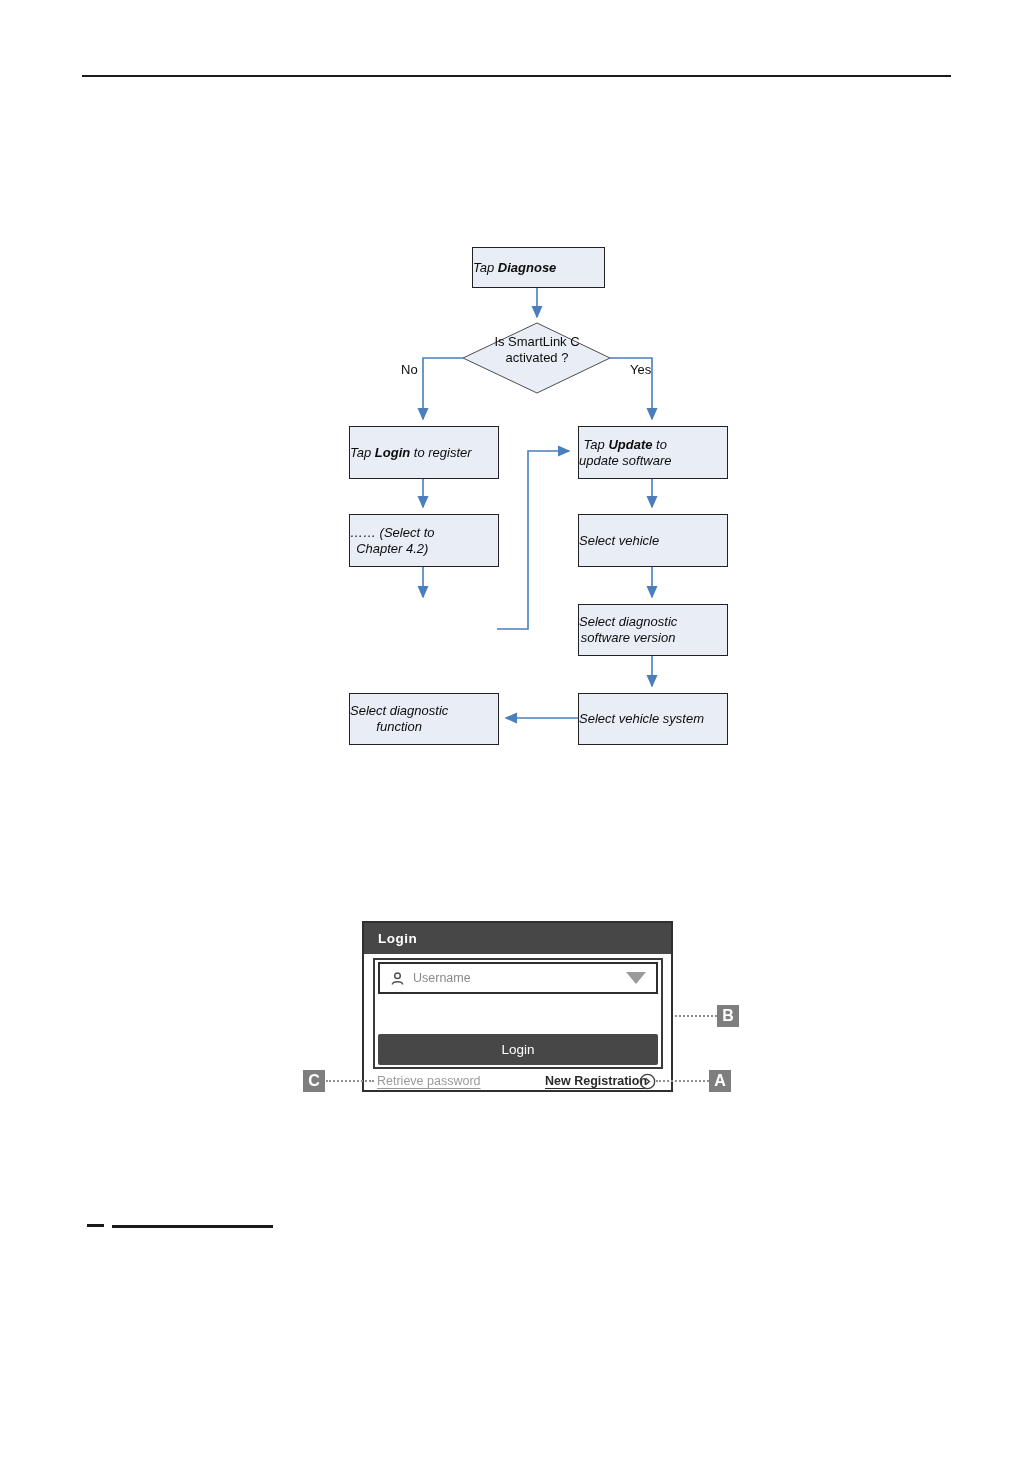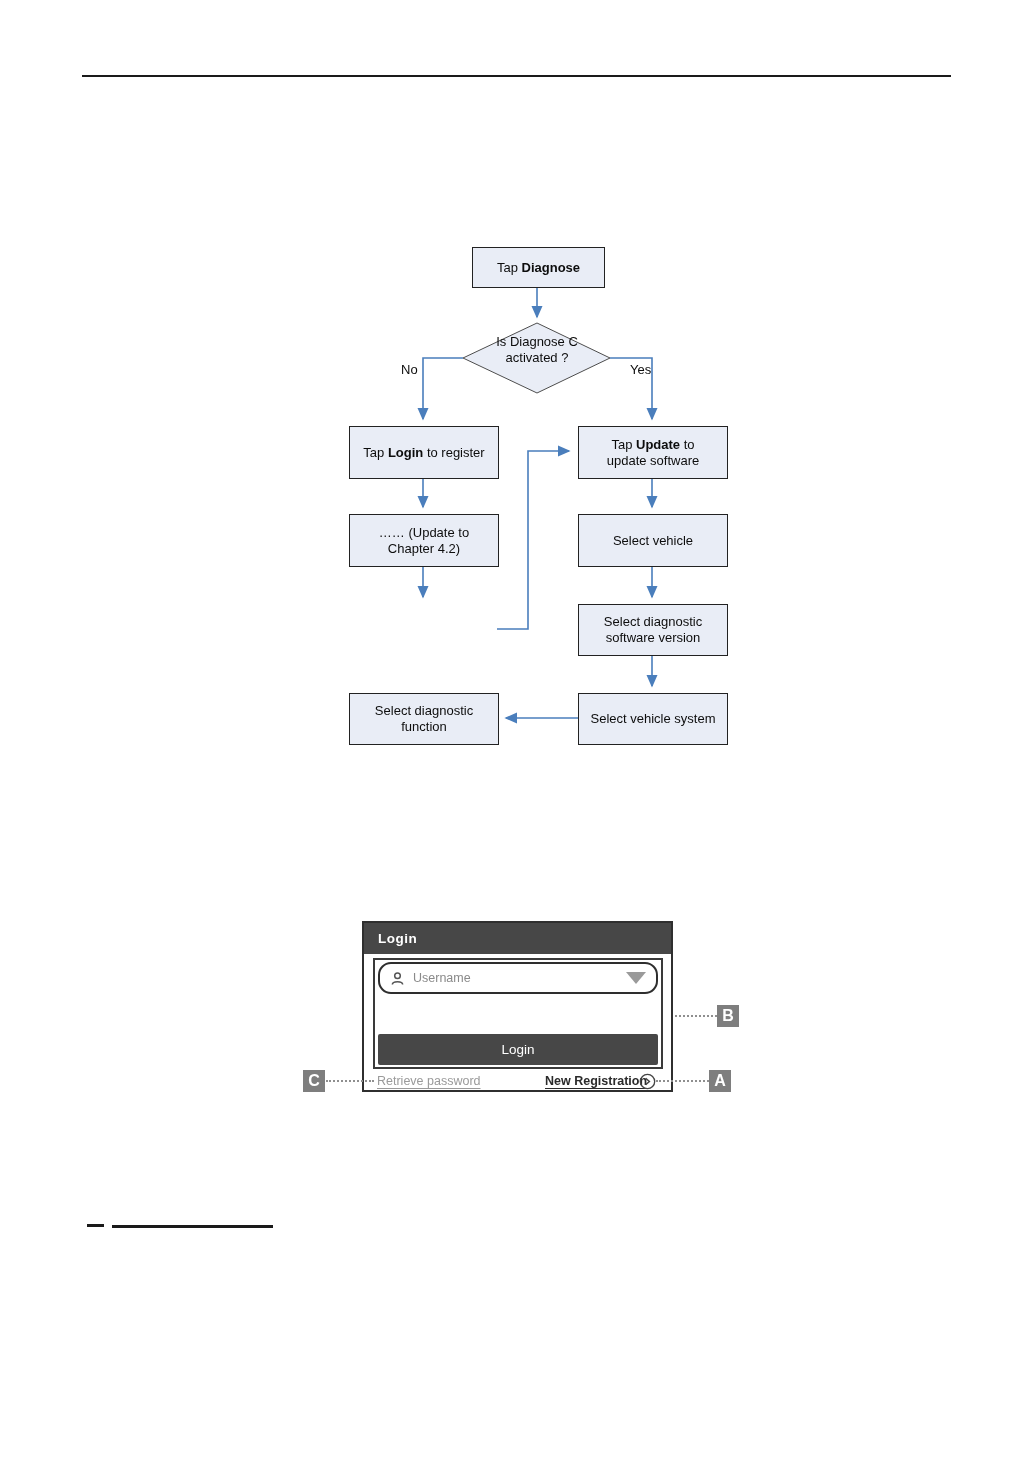--- a/index.html
+++ b/index.html
@@ -3,36 +3,36 @@
 <meta charset="utf-8">
 <style>
   html,body{margin:0;padding:0;background:#ffffff;}
   .page{position:relative;width:1032px;height:1457px;background:#ffffff;overflow:hidden;
         font-family:"Liberation Sans", sans-serif;color:#111;}
   .rule{position:absolute;background:#1a1a1a;}
 
   
   .flow-svg{position:absolute;left:330px;top:230px;}
   .fbox{position:absolute;background:#e9edf6;border:1px solid #222;display:flex;
-        align-items:center;justify-content:center;text-align:center;
-        font-size:13px;line-height:16px;color:#0d0d0d;}
+        align-items:center;justify-content:flex-start;text-align:center;
+        font-size:13px;line-height:16px;color:#0d0d0d;font-style:italic;}
   .flow-label{position:absolute;font-size:13px;color:#0d0d0d;text-align:left;}
   .diamond-text{position:absolute;left:464px;top:334px;width:146px;text-align:center;
         font-size:13px;line-height:16px;color:#0d0d0d;}
 
   
   .login-panel{position:absolute;left:362px;top:921px;width:311px;height:171px;
         background:#fff;border:2px solid #2f2f2f;box-sizing:border-box;}
   .login-header{position:absolute;left:0;top:0;right:0;height:31px;background:#474747;
         color:#fff;font-size:13.5px;font-weight:bold;letter-spacing:.5px;
         display:flex;align-items:center;padding-left:14px;box-sizing:border-box;}
   .login-inner{position:absolute;left:9px;top:35px;width:290px;height:111px;
         border:2px solid #3a3a3a;box-sizing:border-box;background:#fff;}
   .field{position:absolute;left:3px;right:3px;display:flex;align-items:center;
-        box-sizing:border-box;border-radius:13px;background:#fff;padding:0 10px;gap:8px;}
+        box-sizing:border-box;border-radius:0;background:#fff;padding:0 10px;gap:8px;}
   .field .ph{font-size:12.5px;color:#8a8a8a;flex:1;}
   .f-user{top:2px;height:32px;border:2px solid #2e2e2e;}
   .f-pass{top:39px;height:30px;border:1.5px solid #8e8e8e;}
   .dd-arrow{width:0;height:0;border-left:10px solid transparent;
         border-right:10px solid transparent;border-top:12px solid #9a9a9a;}
   .login-btn{position:absolute;left:3px;right:3px;top:74px;height:31px;background:#474747;
         color:#fff;font-size:13.5px;display:flex;align-items:center;justify-content:center;
         border-radius:2px;}
   .retrieve{position:absolute;left:13px;top:151px;font-size:12.5px;color:#9a9a9a;
         text-decoration:underline;text-underline-offset:3px;}
@@ -70,34 +70,34 @@
       <path d="M578 718 H506" marker-end="url(#arr)"></path>
     </g>
     <polygon points="537,323 610,358 537,393 463,358" fill="#e9edf6" stroke="#4d4d4d" stroke-width="1"></polygon>
   </svg>
 
   <div class="fbox" style="left:472px;top:247px;width:131px;height:39px;">
     <div><span>Tap </span><b>Diagnose</b></div>
   </div>
 
   <div class="diamond-text">
-    <div>Is Diagnose C</div>
+    <div>Is SmartLink C</div>
     <div>activated ?</div>
   </div>
 
   <div class="flow-label" style="left:401px;top:362px;width:40px;">No</div>
   <div class="flow-label" style="left:630px;top:362px;width:44px;">Yes</div>
 
   <div class="fbox" style="left:349px;top:426px;width:148px;height:51px;">
     <div><span>Tap </span><b>Login</b><span> to register</span></div>
   </div>
 
   <div class="fbox" style="left:349px;top:514px;width:148px;height:51px;">
     <div>
-      <div>…… (Update to</div>
+      <div>…… (Select to</div>
       <div>Chapter 4.2)</div>
     </div>
   </div>
 
 
   <div class="fbox" style="left:349px;top:693px;width:148px;height:50px;">
     <div>
       <div>Select diagnostic</div>
       <div>function</div>
     </div>

